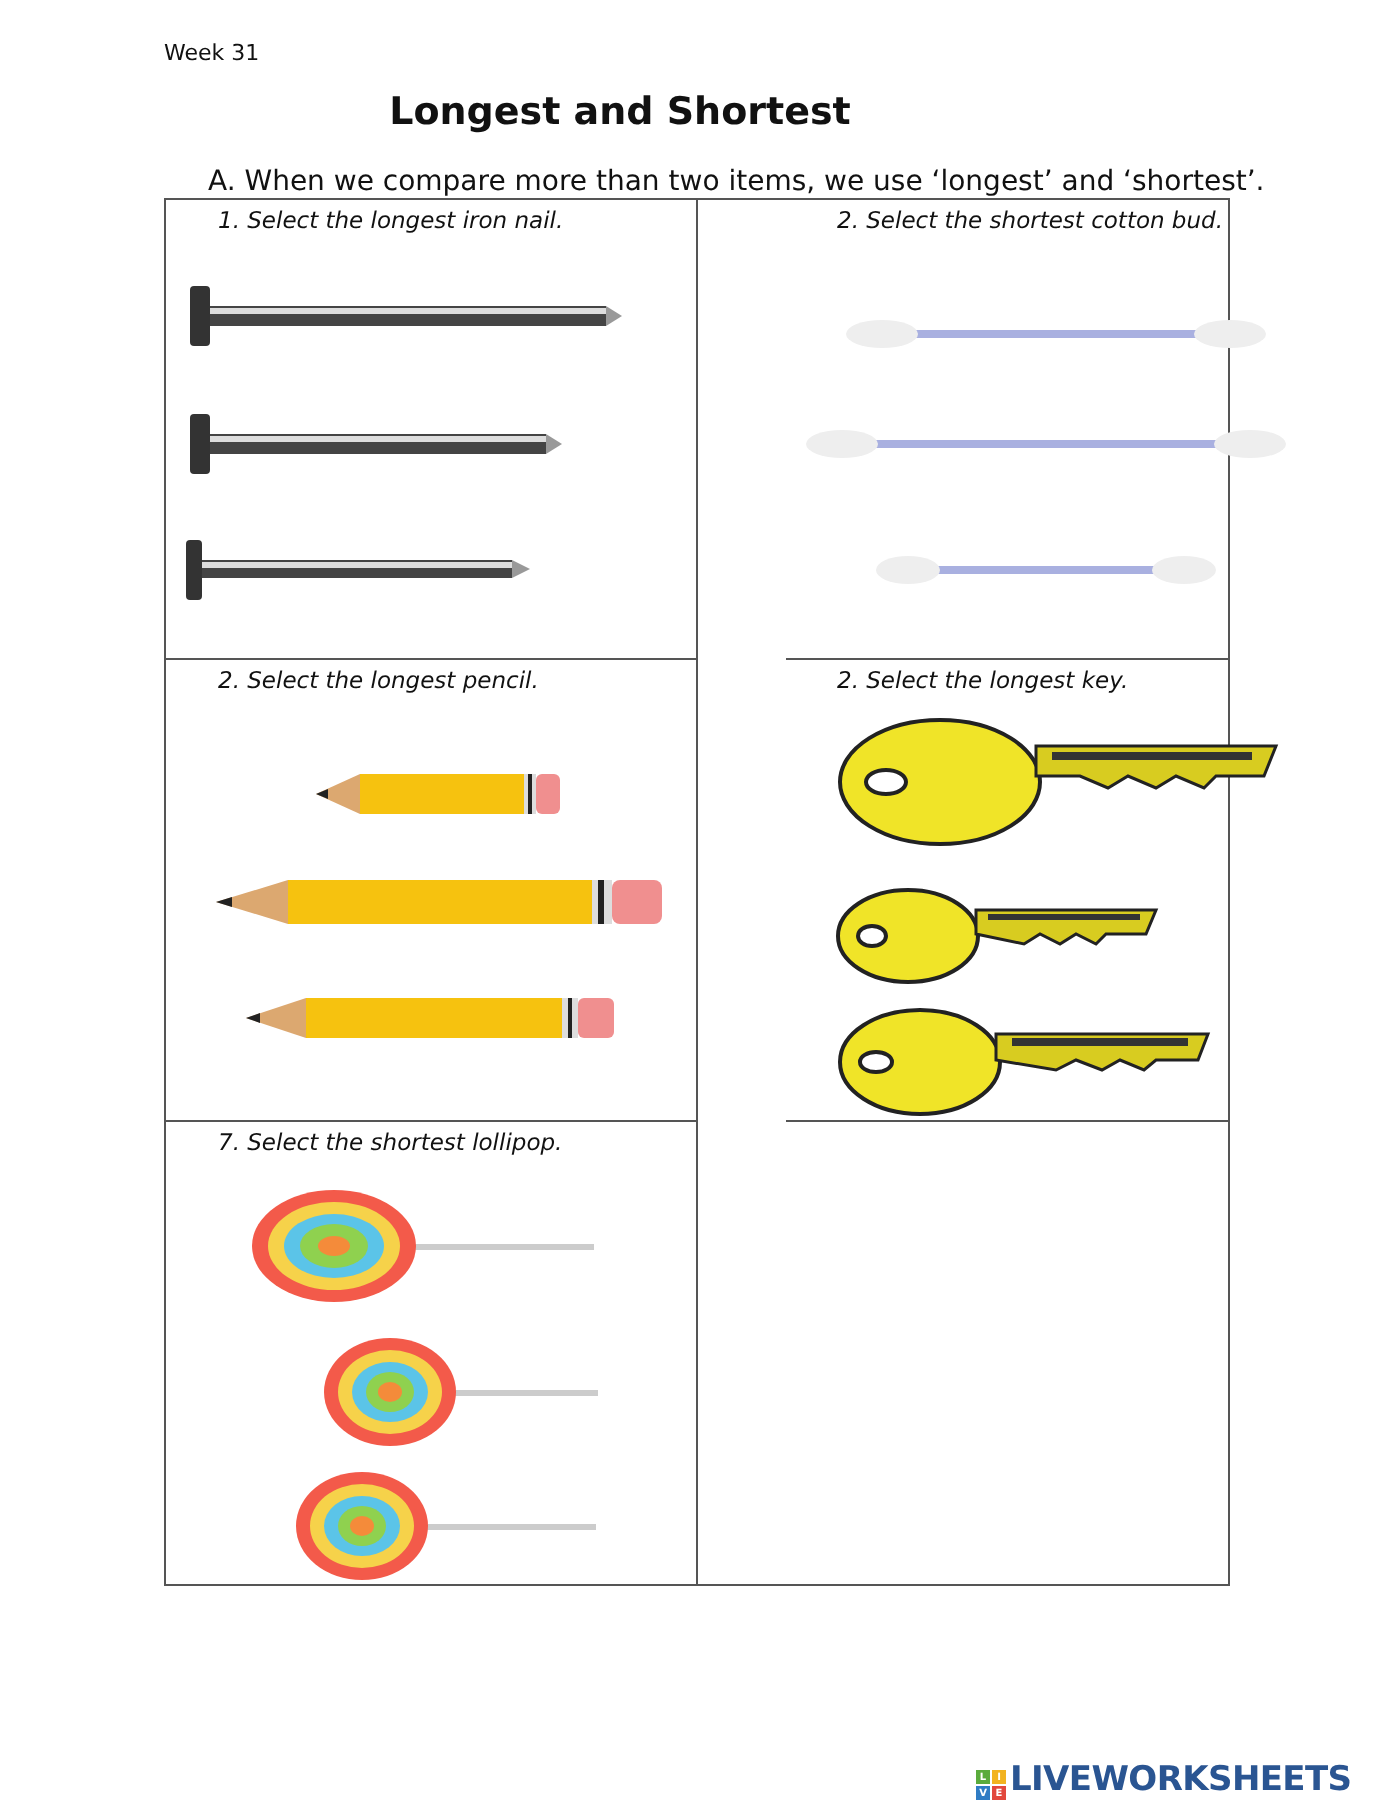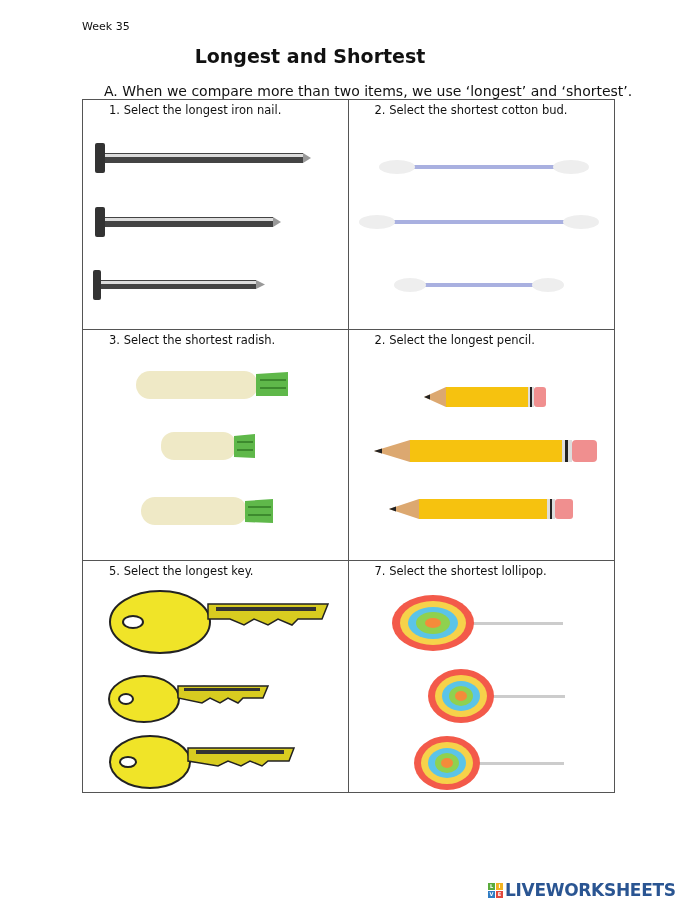--- a/index.html
+++ b/index.html
@@ -5,34 +5,34 @@
   html, body { margin:0; padding:0; background:#fff; }
   body { width:700px; height:904px; position:relative; overflow:hidden;
          font-family: "DejaVu Sans", sans-serif; color:#111; }
   .week { position:absolute; left:82px; top:20px; font-size:11px; }
   .title { position:absolute; left:0; width:620px; top:45px; text-align:center;
            font-size:19px; font-weight:bold; }
   .instr { position:absolute; left:104px; top:83px; font-size:14px; }
   .grid { position:absolute; left:82px; top:99px; width:533px; height:694px;
           border:1px solid #555; box-sizing:border-box; display:grid;
           grid-template-columns: 1fr 1fr; grid-template-rows: 230px 231px 1fr; }
-  .cell { border-right:1px solid #555; border-bottom:1px solid #555; position:relative; }
-  .cell:nth-child(2n) { border-right:none; }
+  .cell { border-right:1px solid #555; border-bottom:1px solid #555; position:relative;font-style:italic; }
+  .cell:nth-child(2n) { border-right:none;margin-left:44px; }
   .cell:nth-child(n+5) { border-bottom:none; }
   .q { position:absolute; left:26px; top:3px; font-size:11.5px; }
   .item { position:absolute; cursor:pointer; }
-  .logo { position:absolute; left:488px; top:880px; display:flex; align-items:center; gap:2px; }
+  .logo { position:absolute; left:488px; top:880px; display:flex; align-items:flex-end; gap:2px; }
   .logo-blocks { display:grid; grid-template-columns:7px 7px; grid-template-rows:7px 7px; gap:1px; }
   .logo-blocks span { font-size:5px; color:#fff; font-weight:bold; display:flex; align-items:center; justify-content:center; }
   .logo-text { font-size:17px; font-weight:bold; color:#2a5592; letter-spacing:-0.3px; }
 </style>
 </head>
 <body>
 
-<div class="week">Week 35</div>
+<div class="week">Week 31</div>
 <div class="title">Longest and Shortest</div>
 <div class="instr">A.  When we compare more than two items, we use ‘longest’ and ‘shortest’.</div>
 
 <div class="grid">
 
   <div class="cell">
     <div class="q">1.   Select the longest iron nail.</div>
     <svg class="item" style="left:12px;top:43px" width="220" height="32" viewBox="0 0 220 32">
       <rect x="0" y="0" width="10" height="30" rx="2" fill="#333"></rect>
         <rect x="10" y="10" width="198" height="10" fill="#444"></rect>
@@ -65,38 +65,20 @@
         <ellipse cx="18" cy="10" rx="18" ry="7" fill="#eee"></ellipse>
         <ellipse cx="222" cy="10" rx="18" ry="7" fill="#eee"></ellipse>
     </svg>
     <svg class="item" style="left:45px;top:175px" width="170" height="20" viewBox="0 0 170 20">
       <rect x="26" y="8" width="118" height="4" fill="#a9b0e0"></rect>
         <ellipse cx="16" cy="10" rx="16" ry="7" fill="#eee"></ellipse>
         <ellipse cx="154" cy="10" rx="16" ry="7" fill="#eee"></ellipse>
     </svg>
   </div>
 
-  <div class="cell">
-    <div class="q">3.   Select the shortest radish.</div>
-    <svg class="item" style="left:45px;top:38px" width="170" height="34" viewBox="0 0 170 34">
-      <rect x="8" y="3" width="122" height="28" rx="14" fill="#efe9c6"></rect>
-        <path d="M128 6 L160 4 L160 28 L128 28 Z" fill="#5fb84a"></path>
-        <path d="M132 12 L158 12 M132 20 L158 20" stroke="#3d8a2e" stroke-width="2"></path>
-    </svg>
-    <svg class="item" style="left:72px;top:100px" width="110" height="32" viewBox="0 0 110 32">
-      <rect x="6" y="2" width="75" height="28" rx="13" fill="#efe9c6"></rect>
-        <path d="M79 6 L100 4 L100 28 L79 27 Z" fill="#5fb84a"></path>
-        <path d="M82 12 L98 12 M82 20 L98 20" stroke="#3d8a2e" stroke-width="2"></path>
-    </svg>
-    <svg class="item" style="left:52px;top:165px" width="150" height="32" viewBox="0 0 150 32">
-      <rect x="6" y="2" width="106" height="28" rx="14" fill="#efe9c6"></rect>
-        <path d="M110 6 L138 4 L138 28 L110 27 Z" fill="#5fb84a"></path>
-        <path d="M113 12 L136 12 M113 20 L136 20" stroke="#3d8a2e" stroke-width="2"></path>
-    </svg>
-  </div>
 
   <div class="cell">
     <div class="q">2.   Select the longest pencil.</div>
     <svg class="item" style="left:75px;top:55px" width="125" height="24" viewBox="0 0 125 24">
       <polygon points="0,12 22,2 22,22" fill="#dca870"></polygon>
         <polygon points="0,12 6,9.5 6,14.5" fill="#222"></polygon>
         <rect x="22" y="2" width="82" height="20" fill="#f6c20f"></rect>
         <rect x="104" y="2" width="6" height="20" fill="#ddd"></rect>
         <rect x="106" y="2" width="2" height="20" fill="#222"></rect>
         <rect x="110" y="2" width="12" height="20" rx="3" fill="#f08f8f"></rect>
@@ -113,21 +95,21 @@
       <polygon points="0,12 30,2 30,22" fill="#dca870"></polygon>
         <polygon points="0,12 7,9.5 7,14.5" fill="#222"></polygon>
         <rect x="30" y="2" width="128" height="20" fill="#f6c20f"></rect>
         <rect x="158" y="2" width="8" height="20" fill="#ddd"></rect>
         <rect x="161" y="2" width="2" height="20" fill="#222"></rect>
         <rect x="166" y="2" width="18" height="20" rx="3" fill="#f08f8f"></rect>
     </svg>
   </div>
 
   <div class="cell">
-    <div class="q">5.   Select the longest key.</div>
+    <div class="q">2.   Select the longest key.</div>
     <svg class="item" style="left:25px;top:28px" width="225" height="70" viewBox="0 0 225 70">
       <ellipse cx="52" cy="33" rx="50" ry="31" fill="#f0e428" stroke="#222" stroke-width="2"></ellipse>
         <ellipse cx="25" cy="33" rx="10" ry="6" fill="#fff" stroke="#222" stroke-width="2"></ellipse>
       <path d="M100 15 L220 15 L214 30 L190 30 L184 36 L170 30 L160 36 L146 30 L136 36 L122 30 L100 30 Z" fill="#d8cc20" stroke="#222" stroke-width="1.5"></path>
         <rect x="108" y="18" width="100" height="4" fill="#333"></rect>
     </svg>
     <svg class="item" style="left:25px;top:113px" width="165" height="50" viewBox="0 0 165 50">
       <ellipse cx="36" cy="25" rx="35" ry="23" fill="#f0e428" stroke="#222" stroke-width="2"></ellipse>
         <ellipse cx="18" cy="25" rx="7" ry="5" fill="#fff" stroke="#222" stroke-width="2"></ellipse>
       <path d="M70 12 L160 12 L155 24 L135 24 L130 29 L120 24 L112 29 L102 24 L94 29 L70 24 Z" fill="#d8cc20" stroke="#222" stroke-width="1.5"></path>

